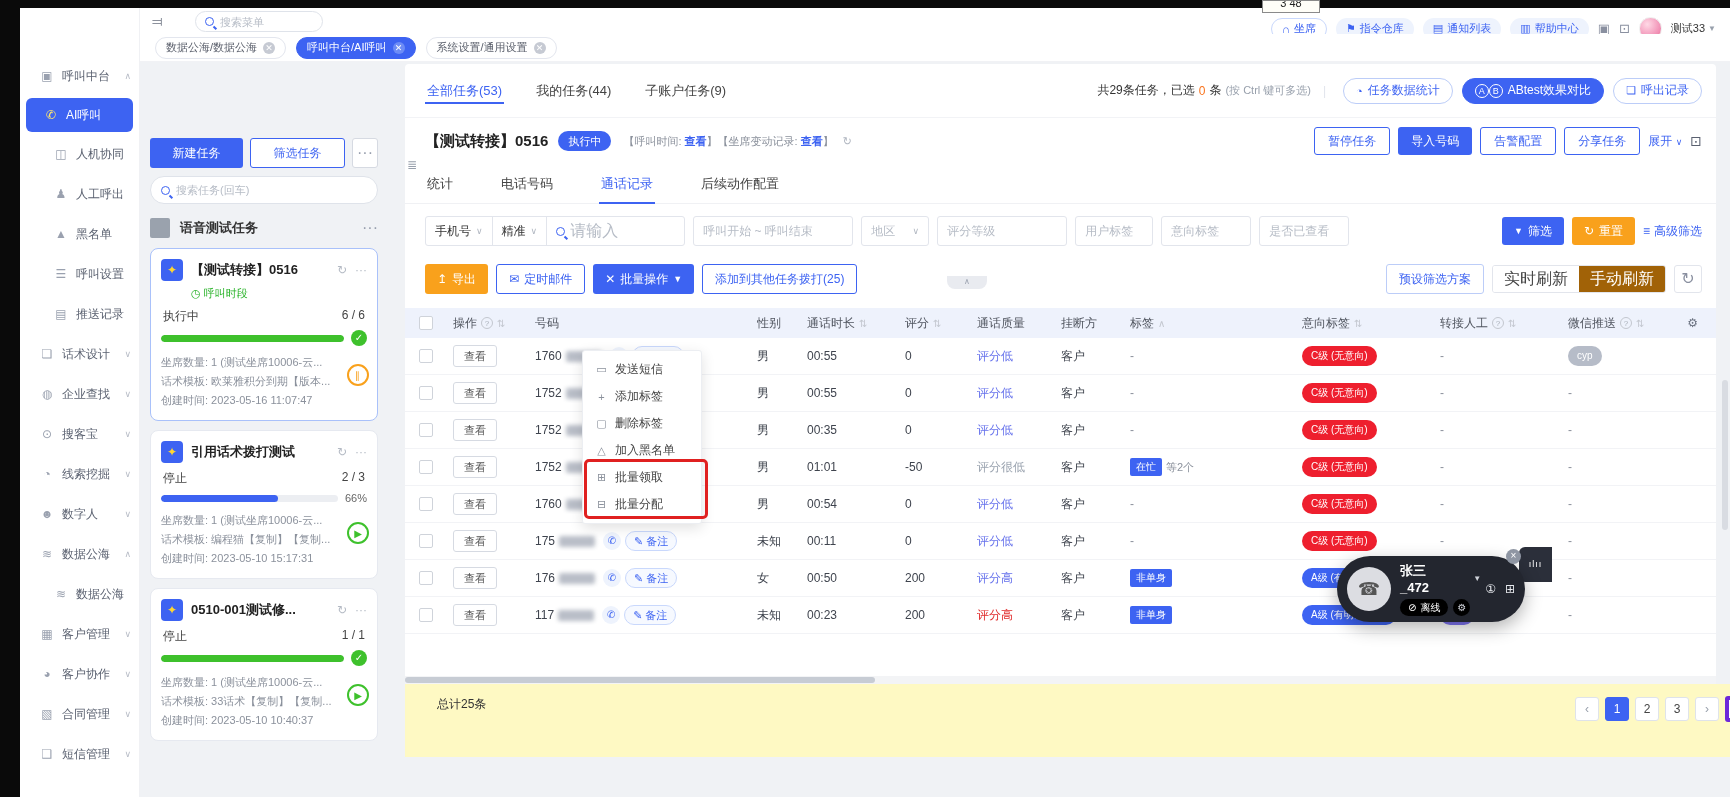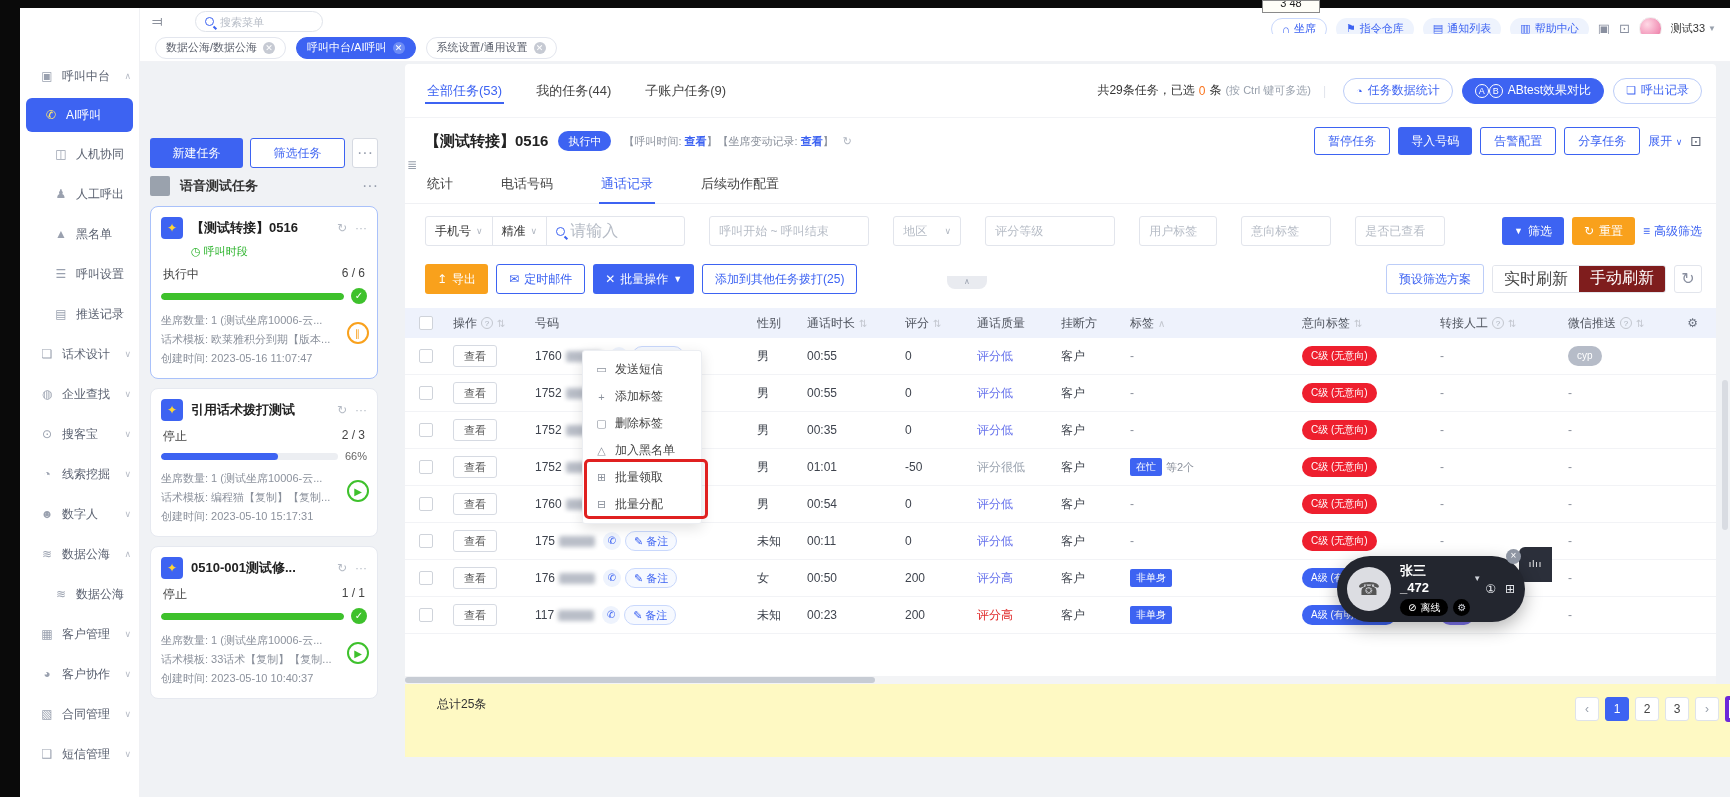--- a/index.html
+++ b/index.html
@@ -96,42 +96,42 @@
   .mc-meta .rf{color:#b0b6c0;margin-left:6px;}
   .hd-btns{margin-left:auto;display:flex;align-items:center;gap:8px;}
   .hd-btns .btn{height:28px;padding:0 13px;}
   .expand-lnk{color:#3d63f2;font-size:12px;cursor:pointer;white-space:nowrap;}
   .fsq{color:#5a6170;font-size:14px;cursor:pointer;}
   .dtabs{display:flex;gap:44px;padding:0 20px;height:40px;align-items:center;border-bottom:1px solid #f0f1f4;}
   .dtab{font-size:13px;color:#444;cursor:pointer;position:relative;padding:11px 2px;}
   .dtab.on{color:#3d63f2;}
   .dtab.on::after{content:"";position:absolute;left:0;right:0;bottom:0;height:2px;background:#3d63f2;}
   
-  .frow{display:flex;align-items:center;gap:24px;padding:12px 14px 4px 20px;}
+  .frow{display:flex;align-items:center;gap:8px;padding:12px 14px 4px 20px;}
   .fcombo{display:flex;height:30px;border:1px solid #e2e5ec;border-radius:3px;overflow:hidden;background:#fff;}
   .fseg{display:flex;align-items:center;gap:5px;padding:0 9px;font-size:12px;color:#333;border-right:1px solid #e2e5ec;cursor:pointer;white-space:nowrap;}
   .fseg .cv{color:#b0b6c0;font-size:9px;}
   .fseg.inp{border-right:none;}
   .fseg input{border:none;outline:none;width:105px;font-size:16px;}
   .fseg input::placeholder{color:#b6bcc6;}
   .fbox{height:30px;border:1px solid #e2e5ec;border-radius:3px;background:#fff;display:flex;align-items:center;justify-content:space-between;font-size:12px;color:#b6bcc6;padding:0 9px;cursor:pointer;white-space:nowrap;}
   .fbtns{margin-left:auto;display:flex;align-items:center;gap:8px;}
   .sqbtn{height:28px;border-radius:3px;font-size:12px;color:#fff;display:flex;align-items:center;gap:5px;padding:0 12px;cursor:pointer;}
   .sqbtn.blue{background:#3d63f2;}
   .sqbtn.orange{background:#f9a11c;}
   .adv{color:#3d63f2;font-size:12px;display:flex;gap:4px;align-items:center;cursor:pointer;white-space:nowrap;}
   .collapse-pill{left:947px;top:276px;width:40px;height:13px;background:#e9ebf0;border-radius:0 0 8px 8px;color:#9aa1af;font-size:8px;text-align:center;line-height:11px;cursor:pointer;}
   
   .toolbar{display:flex;align-items:center;gap:8px;padding:14px 14px 8px 20px;}
   .toolbar .btn{height:30px;padding:0 12px;gap:5px;}
   .btn.orange{background:#f9a11c;color:#fff;}
   .tb-right{margin-left:auto;display:flex;align-items:center;gap:8px;}
   .toggle{display:flex;height:28px;border:1px solid #e2e5ec;border-radius:3px;overflow:hidden;}
   .tg{padding:0 11px;font-size:16px;line-height:26px;background:#fff;color:#444;cursor:pointer;}
-  .tg.on{background:#7f1d1d;color:#fff;font-family:Liberation Mono, monospace;}
+  .tg.on{background:#a16207;color:#fff;}
   .rfbox{width:28px;height:28px;border:1px solid #e2e5ec;border-radius:3px;color:#8a90a0;text-align:center;line-height:26px;cursor:pointer;background:#fff;}
   
   .tbl{position:relative;margin:6px 0 0 0;}
   .trow{display:flex;align-items:center;height:37px;border-bottom:1px solid #f2f3f6;font-size:12px;color:#3f444e;}
   .trow.hd{height:30px;background:#eef2fc;border-bottom:none;color:#50555f;}
   .cell{padding-right:6px;white-space:nowrap;overflow:hidden;display:flex;align-items:center;gap:4px;}
   .c-cb{width:48px;justify-content:center;}
   .c-op{width:82px;}.c-num{width:222px;}.c-gen{width:50px;}.c-dur{width:98px;}.c-score{width:72px;}
   .c-qual{width:84px;}.c-hang{width:69px;}.c-tag{width:172px;}.c-int{width:138px;}.c-tran{width:128px;}.c-wx{width:92px;}.c-gear{flex:1;justify-content:flex-end;padding-right:18px;color:#6b7280;}
   .ckb{width:14px;height:14px;border:1px solid #cfd3da;border-radius:2px;background:#fff;cursor:pointer;}
@@ -329,20 +329,24 @@
     </div>
 
   <div class="abs content-bg"></div>
 
   <div class="abs task-panel">
     <div class="tp-row">
       <span class="btn primary">新建任务</span>
       <span class="btn gray-outline" style="color:#3d63f2;border-color:#3d63f2">筛选任务</span>
       <span class="more">···</span>
     </div>
+    <div class="tsearch">
+      <span class="mag"></span>
+      <input placeholder="搜索任务(回车)" style="">
+    </div>
     <div class="tgroup">
       <span class="sw"></span>
       <span class="nm">语音测试任务</span>
       <span class="dots">···</span>
     </div>
     <div id="task-cards">
         <div class="tcard sel">
     <div class="tc-head">
             <span class="pin">✦</span>
             <span class="tc-title">【测试转接】0516</span>

